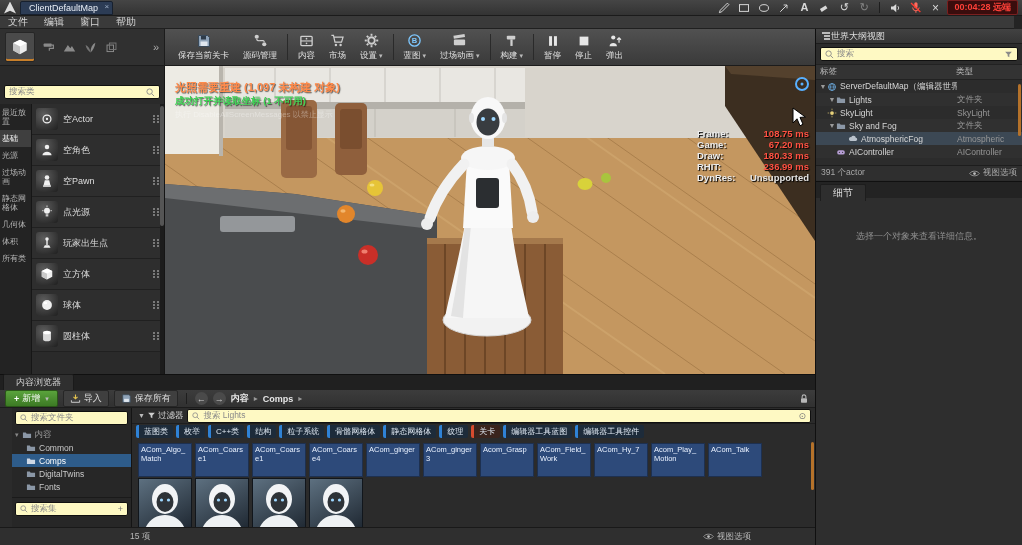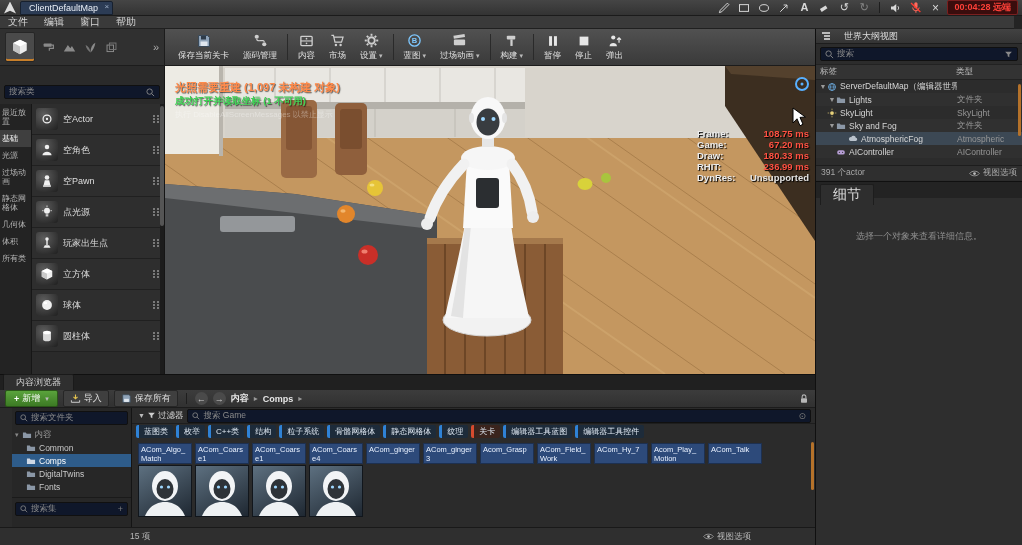--- a/index.html
+++ b/index.html
@@ -34,21 +34,21 @@
   
   #main-toolbar { left:165px; top:29px; width:650px; height:37px; background:linear-gradient(#515151,#3a3a3a); border-bottom:1px solid #1c1c1c; display:flex; align-items:stretch; padding:1px 6px; }
   .tb-btn { display:flex; flex-direction:column; align-items:center; justify-content:center; gap:1px; padding:1px 7px; cursor:pointer; }
   .tb-btn .lbl { font-size:8.5px; color:#e0e0e0; white-space:nowrap; }
   .tb-btn .ic { height:17px; display:flex; align-items:center; }
   .tb-vsep { width:1px; background:#2a2a2a; margin:4px 3px; }
   .caret { font-size:7px; color:#bbb; margin-left:2px; }
 
   
   #place-panel { left:0; top:66px; width:165px; height:308px; background:#2a2a2a; border-right:1px solid #151515; }
-  .searchbox { display:flex; align-items:center; gap:3px; background:#0f172a; border:1px solid #101010; border-radius:2px; height:14px; padding:0 4px; }
+  .searchbox { display:flex; align-items:center; gap:3px; background:#fef9c3; border:1px solid #101010; border-radius:2px; height:14px; padding:0 4px; }
   .searchbox .ph { color:#8a8a8a; font-size:8.5px; flex:1; }
   #place-search { margin:19px 4px 4px 4px; }
   #place-body { display:flex; position:absolute; left:0; top:38px; right:0; bottom:0; }
   #place-cats { width:32px; background:#232323; border-right:1px solid #161616; }
   .cat { font-size:8px; color:#b5b5b5; padding:4px 2px; line-height:9px; cursor:pointer; }
   .cat.sel { background:#3f3f3f; color:#fff; }
   #place-items { flex:1; position:relative; }
   .pi-row { height:31px; display:flex; align-items:center; gap:5px; padding:0 4px; border-bottom:1px solid #202020; background:#2e2e2e; cursor:pointer; }
   .pi-icon { width:22px; height:22px; border-radius:3px; background:radial-gradient(circle at 35% 30%,#5d5d5d,#1f1f1f); display:flex; align-items:center; justify-content:center; }
   .pi-label { flex:1; font-size:9px; color:#dedede; }
@@ -64,34 +64,34 @@
   .vp-warning .w2 { color:#3fd455; font-size:9.5px; font-weight:bold; text-shadow:1px 1px 1px rgba(0,0,0,.6); }
   .vp-warning .w3 { color:rgba(255,255,255,.35); font-size:8px; margin-top:1px; }
   .vp-stats { position:absolute; right:6px; top:62px; width:112px; font-size:9.5px; font-weight:bold; text-shadow:1px 1px 1px #000; }
   .stat-line { display:flex; justify-content:space-between; line-height:11px; }
   .stat-line .sl { color:#ececec; }
   .stat-line .sv { color:#ff5142; }
   .stat-line.dim .sv { color:#e2e2e2; }
 
   
   #right-panel { left:815px; top:29px; width:207px; height:516px; background:#2c2c2c; border-left:1px solid #101010; }
-  .panel-head { height:15px; background:linear-gradient(#424242,#343434); display:flex; align-items:center; gap:13px; padding:0 5px; border-bottom:1px solid #1d1d1d; font-size:9px; color:#ddd; }
+  .panel-head { height:15px; background:linear-gradient(#424242,#343434); display:flex; align-items:center; gap:0; padding:0 5px; border-bottom:1px solid #1d1d1d; font-size:9px; color:#ddd; }
   #outliner-search { margin:3px 4px; }
   .ol-cols { display:flex; font-size:8.5px; color:#b9b9b9; background:#333; border-top:1px solid #222; border-bottom:1px solid #222; padding:1px 4px; }
   .ol-cols .c1 { flex:1; } .ol-cols .c2 { width:62px; }
   .ol-row { display:flex; align-items:center; height:13px; font-size:8.5px; padding:0 3px; cursor:pointer; }
   .ol-row:nth-child(even) { background:#303030; }
   .ol-row.sel { background:#3c4854; }
   .ol-row .tw { color:#9a9a9a; font-size:7px; width:8px; text-align:center; }
   .ol-row .rlabel { flex:1; color:#d6d6d6; white-space:nowrap; overflow:hidden; display:flex; align-items:center; gap:3px; }
   .ol-row .rtype { width:62px; color:#969696; white-space:nowrap; overflow:hidden; }
   .ol-footer { display:flex; align-items:center; height:15px; padding:0 5px; font-size:8.5px; color:#a8a8a8; background:#2f2f2f; border-top:1px solid #1d1d1d; }
   .ol-footer .right { margin-left:auto; display:flex; align-items:center; gap:3px; }
   #details-panel { position:absolute; left:0; top:152px; right:0; bottom:0; border-top:1px solid #101010; background:#2e2e2e; }
-  .details-tab { display:inline-block; background:#2e2e2e; border:1px solid #1d1d1d; border-bottom:none; font-size:14px; color:#ddd; padding:1px 12px; margin:2px 0 0 4px; border-radius:2px 2px 0 0; }
+  .details-tab { display:inline-block; background:#2e2e2e; border:1px solid #1d1d1d; border-bottom:none; font-size:10px; color:#ddd; padding:1px 12px; margin:2px 0 0 4px; border-radius:2px 2px 0 0; }
   .details-strip { background:#232323; height:16px; }
   .details-msg { text-align:center; margin-top:32px; font-size:9px; color:#8f8f8f; padding:0 14px; }
 
   
   #bottom-panel { left:0; top:374px; width:815px; height:171px; background:#2b2b2b; border-top:1px solid #101010; }
   #cb-tabstrip { height:15px; background:#202020; display:flex; align-items:flex-end; }
   .cb-tab { background:#2f2f2f; border:1px solid #1a1a1a; border-bottom:none; font-size:9px; color:#cfcfcf; padding:1px 12px; border-radius:2px 2px 0 0; margin-left:3px;margin-top:16px; }
   #cb-nav { height:18px; background:linear-gradient(#3c3c3c,#313131); border-bottom:1px solid #1c1c1c; display:flex; align-items:center; gap:5px; padding:0 5px; }
   .btn-addnew { display:flex; align-items:center; gap:3px; background:linear-gradient(#5aa33c,#3c7a24); border:1px solid #2a5718; color:#fff; font-size:9px; padding:1px 8px; border-radius:2px; cursor:pointer; }
   .cb-btn { display:flex; align-items:center; gap:3px; background:#3f3f3f; border:1px solid #262626; color:#ddd; font-size:9px; padding:1px 6px; border-radius:2px; cursor:pointer; }
@@ -108,21 +108,21 @@
   .src-div { height:1px; background:#1a1a1a; margin:4px 0; }
   #cb-assets { flex:1; position:relative; }
   #cb-filter-row { display:flex; align-items:center; gap:4px; height:16px; padding:0 4px; border-bottom:1px solid #1e1e1e; }
   .filters-lbl { font-size:8.5px; color:#d8d8d8; display:flex; align-items:center; gap:2px; }
   #asset-search { flex:1; }
   #cb-chips { display:flex; align-items:center; gap:3px; height:15px; padding:0 4px; overflow:hidden; }
   .chip { display:flex; align-items:center; background:#1d2b3a; border-left:3px solid #2f82d6; border-radius:2px; color:#dfe8f2; font-size:8px; padding:1px 5px; white-space:nowrap; cursor:pointer; }
   .chip.warn { background:#3a241d; border-left-color:#d64b2f; }
   #cb-grid { position:absolute; left:0; top:31px; right:6px; bottom:0; padding:4px 2px 0 6px; display:flex; gap:3px; overflow:hidden; }
   .tile { width:54px; cursor:pointer; }
-  .tile-name { background:#2d4a7a; border:1px solid #1d3050; color:#e9f1ff; font-size:7.5px; line-height:8.5px; height:21px; padding:2px 2px; overflow:hidden; word-break:break-all; }
+  .tile-name { background:#2d4a7a; border:1px solid #1d3050; color:#e9f1ff; font-size:7.5px; line-height:8.5px; height:34px; padding:2px 2px; overflow:hidden; word-break:break-all; }
   .tile-thumb { margin-top:1px; height:52px; background:linear-gradient(150deg,#5d7080,#1f2832); border:1px solid #11161c; }
   #cb-status { position:absolute; left:0; bottom:0; width:100%; height:18px; background:#2f2f2f; border-top:1px solid #191919; display:flex; align-items:center; font-size:8.5px; color:#b8b8b8; }
   #cb-status .cnt { margin-left:130px; }
   #cb-status .right { margin-left:auto; margin-right:64px; display:flex; align-items:center; gap:3px; }
 
   .orange-scroll { position:absolute; width:3px; background:#b5722a; border-radius:2px; }
 </style>
 </head>
 <body>
 
@@ -851,21 +851,21 @@
               </span>
             <span>过滤器</span>
           </span>
           <div class="searchbox" id="asset-search">
             <span>
                 <svg width="8" height="8" viewBox="0 0 10 10">
                   <circle cx="4" cy="4" r="3" fill="none" stroke="#8a8a8a"></circle>
                   <line x1="6.3" y1="6.3" x2="9" y2="9" stroke="#8a8a8a"></line>
                 </svg>
               </span>
-            <span class="ph">搜索 Game</span>
+            <span class="ph">搜索 Lights</span>
             <span style="color:#7a7a7a;font-size:9px;">⊙</span>
           </div>
         </div>
         <div id="cb-chips">
           <span class="chip">蓝图类</span>
           <span class="chip">枚举</span>
           <span class="chip">C++类</span>
           <span class="chip">结构</span>
           <span class="chip">粒子系统</span>
           <span class="chip">骨骼网格体</span>

